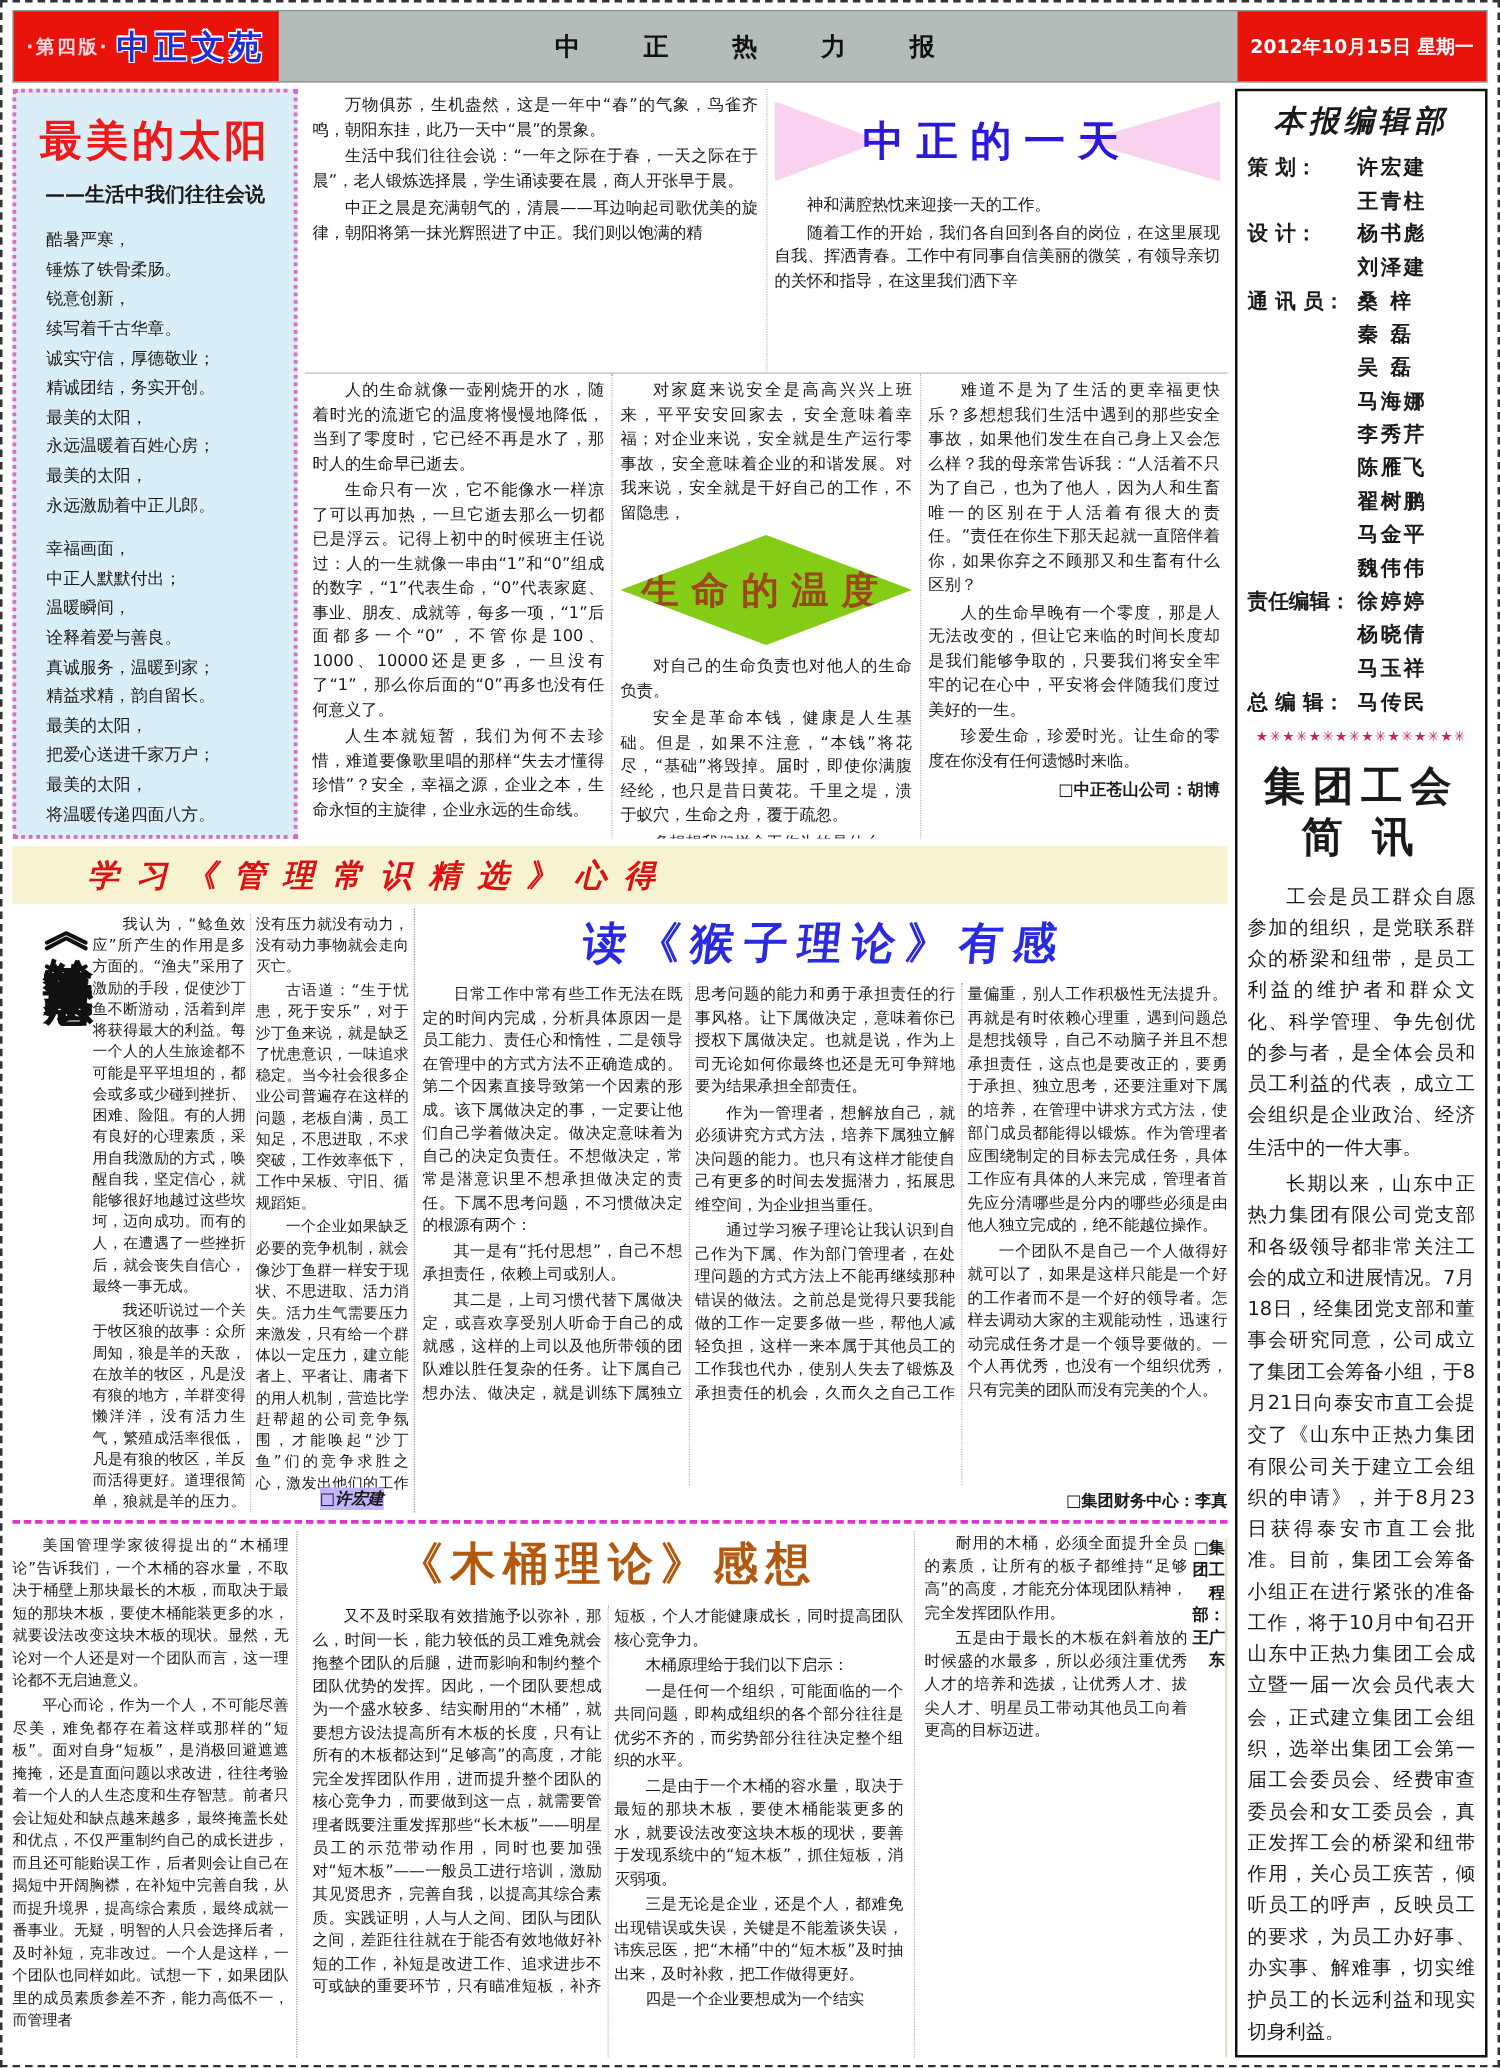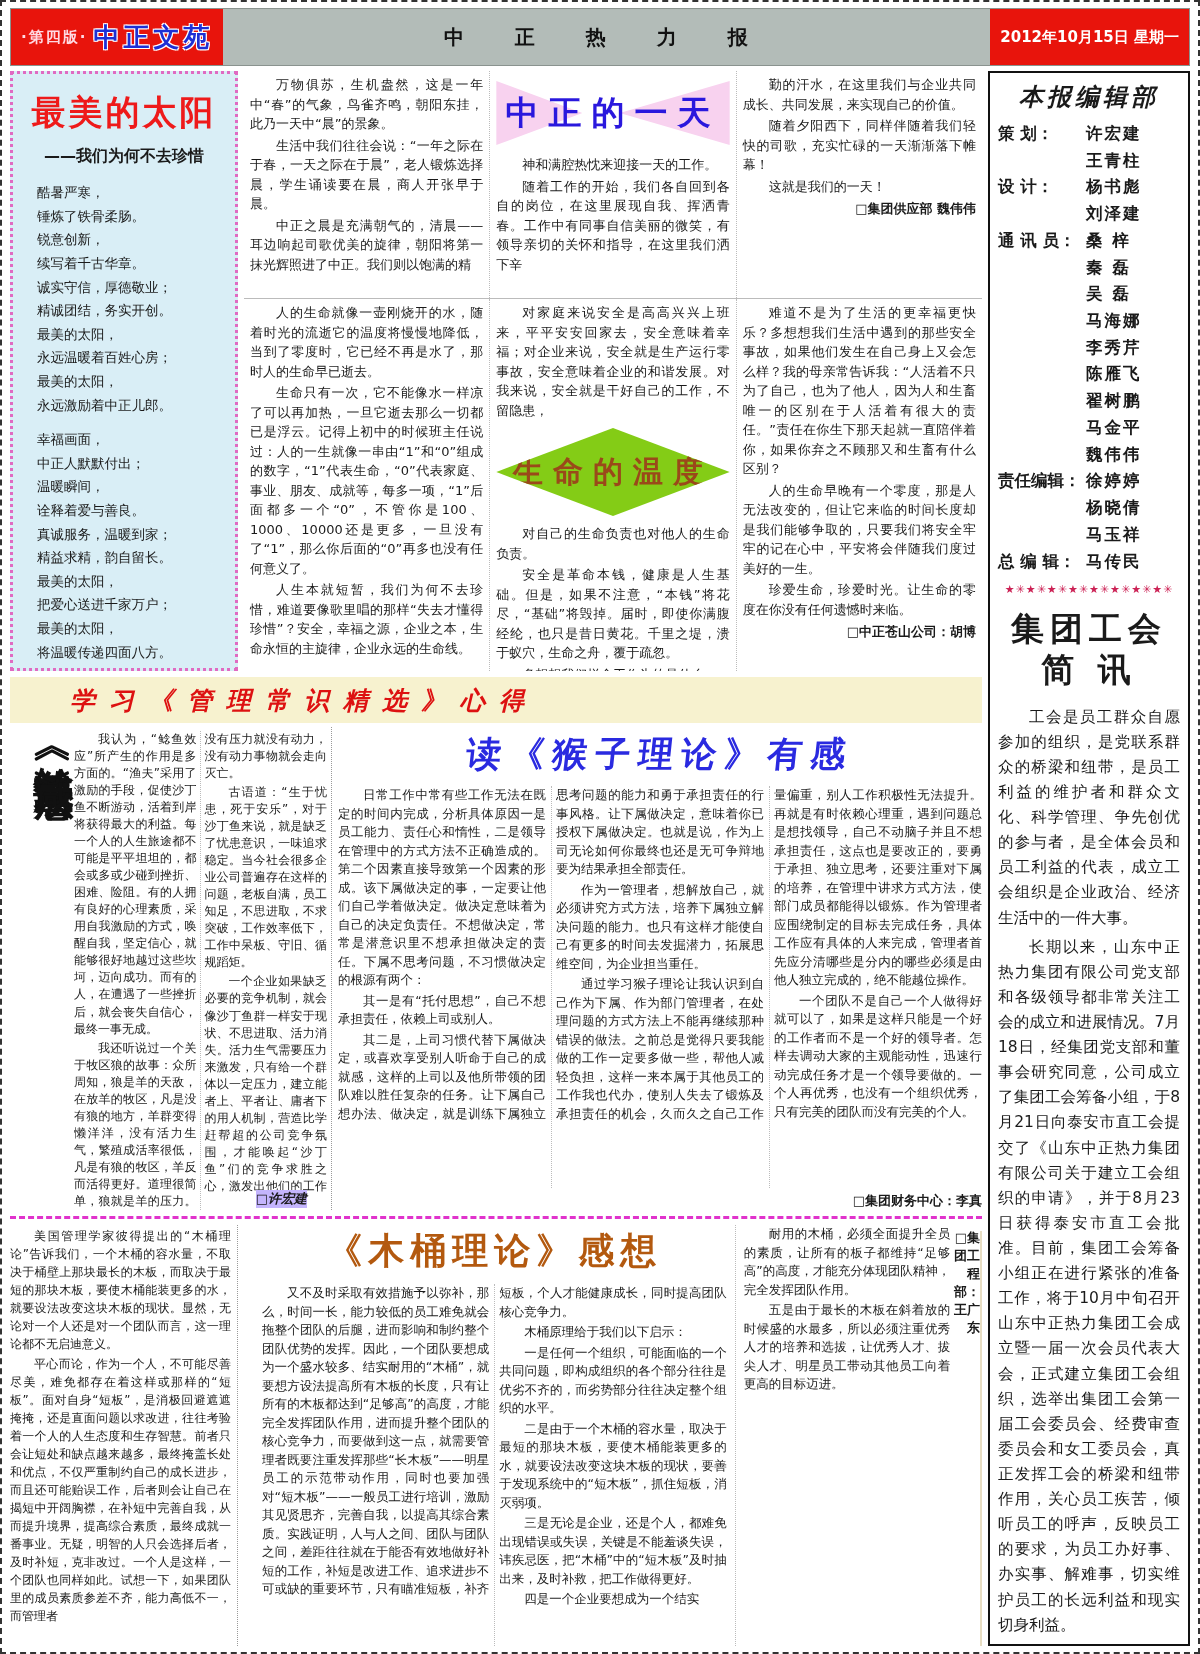--- a/index.html
+++ b/index.html
@@ -109,21 +109,21 @@
   .monkey-title {
     text-align:center; font-size:35px; font-weight:bold; color:#2a2ae0;
     letter-spacing:8px; transform:skewX(-6deg); margin:4px 0 8px; flex:0 0 auto;
   }
   .monkey .body { flex:1; column-count:3; column-gap:10px; column-rule:1px dotted #bbb; overflow:hidden; min-width:0; }
   .monkey .body .para { font-size:12.5px; line-height:1.48; }
   
   .row-bottom { flex:1; display:flex; margin-top:6px; min-height:0; }
   .bucket-left { width:228px; flex:0 0 auto; border-right:1px dotted #999; padding:2px 6px 0 0; overflow:hidden; }
   .bucket-left .para { font-size:12px; line-height:1.5; }
-  .bucket-main { flex:1; margin-left:24px; display:flex; min-width:0; }
+  .bucket-main { flex:1; margin-left:12px; display:flex; min-width:0; }
   .bucket-centre { flex:1.95; display:flex; flex-direction:column; min-width:0; }
   .bucket-title {
     text-align:center; font-size:36px; font-weight:bold; color:#b3590f;
     letter-spacing:6px; margin:2px 0 8px; flex:0 0 auto;
   }
   .bucket-centre .body { flex:1; column-count:2; column-gap:10px; column-rule:1px dotted #bbb; overflow:hidden; }
   .bucket-centre .body .para { font-size:12.5px; line-height:1.48; }
   .bucket-right { flex:1; margin-left:8px; border-left:1px dotted #bbb; padding-left:8px; display:flex; flex-direction:row; overflow:hidden; min-width:0; }
   .bucket-right .para { font-size:12.5px; line-height:1.48; }
   .palm-wrap { margin-top:6px; flex:1; border:1px solid #e7ddc2; background:#fdf8ea; display:flex; align-items:flex-end; justify-content:center; overflow:hidden; }
@@ -154,21 +154,21 @@
   </div>
 
   <div class="content">
 
     <div class="main">
 
       <div class="row-top">
 
         <div class="poem-box">
           <div class="poem-title">最美的太阳</div>
-          <div class="poem-subtitle">——我们为何不去珍惜</div>
+          <div class="poem-subtitle">——生活中我们往往会说</div>
           <div>
               <div class="poem-line">酷暑严寒，</div>
               <div class="poem-line">锤炼了铁骨柔肠。</div>
               <div class="poem-line">锐意创新，</div>
               <div class="poem-line">续写着千古华章。</div>
               <div class="poem-line">诚实守信，厚德敬业；</div>
               <div class="poem-line">精诚团结，务实开创。</div>
               <div class="poem-line">最美的太阳，</div>
               <div class="poem-line">永远温暖着百姓心房；</div>
               <div class="poem-line">最美的太阳，</div>
@@ -199,28 +199,20 @@
             <div class="col3">
               <div class="day-title">
                 <div class="tri-l"></div>
                 <div class="tri-r"></div>
                 <div class="t">中正的一天</div>
               </div>
               <div>
                   <p class="para">神和满腔热忱来迎接一天的工作。</p>
                   <p class="para">随着工作的开始，我们各自回到各自的岗位，在这里展现自我、挥洒青春。工作中有同事自信美丽的微笑，有领导亲切的关怀和指导，在这里我们洒下辛</p>
                 </div>
-            </div>
-            <div class="col3">
-              <div>
-                  <p class="para">勤的汗水，在这里我们与企业共同成长、共同发展，来实现自己的价值。</p>
-                  <p class="para">随着夕阳西下，同样伴随着我们轻快的司歌，充实忙碌的一天渐渐落下帷幕！</p>
-                  <p class="para">这就是我们的一天！</p>
-                </div>
-              <div class="sig">□集团供应部 魏伟伟</div>
             </div>
           </div>
 
           <div class="temp-article">
             <div class="col3">
                 <p class="para">人的生命就像一壶刚烧开的水，随着时光的流逝它的温度将慢慢地降低，当到了零度时，它已经不再是水了，那时人的生命早已逝去。</p>
                 <p class="para">生命只有一次，它不能像水一样凉了可以再加热，一旦它逝去那么一切都已是浮云。记得上初中的时候班主任说过：人的一生就像一串由“1”和“0”组成的数字，“1”代表生命，“0”代表家庭、事业、朋友、成就等，每多一项，“1”后面都多一个“0”，不管你是100、1000、10000还是更多，一旦没有了“1”，那么你后面的“0”再多也没有任何意义了。</p>
                 <p class="para">人生本就短暂，我们为何不去珍惜，难道要像歌里唱的那样“失去才懂得珍惜”？安全，幸福之源，企业之本，生命永恒的主旋律，企业永远的生命线。</p>
               </div>
             <div class="col3">

